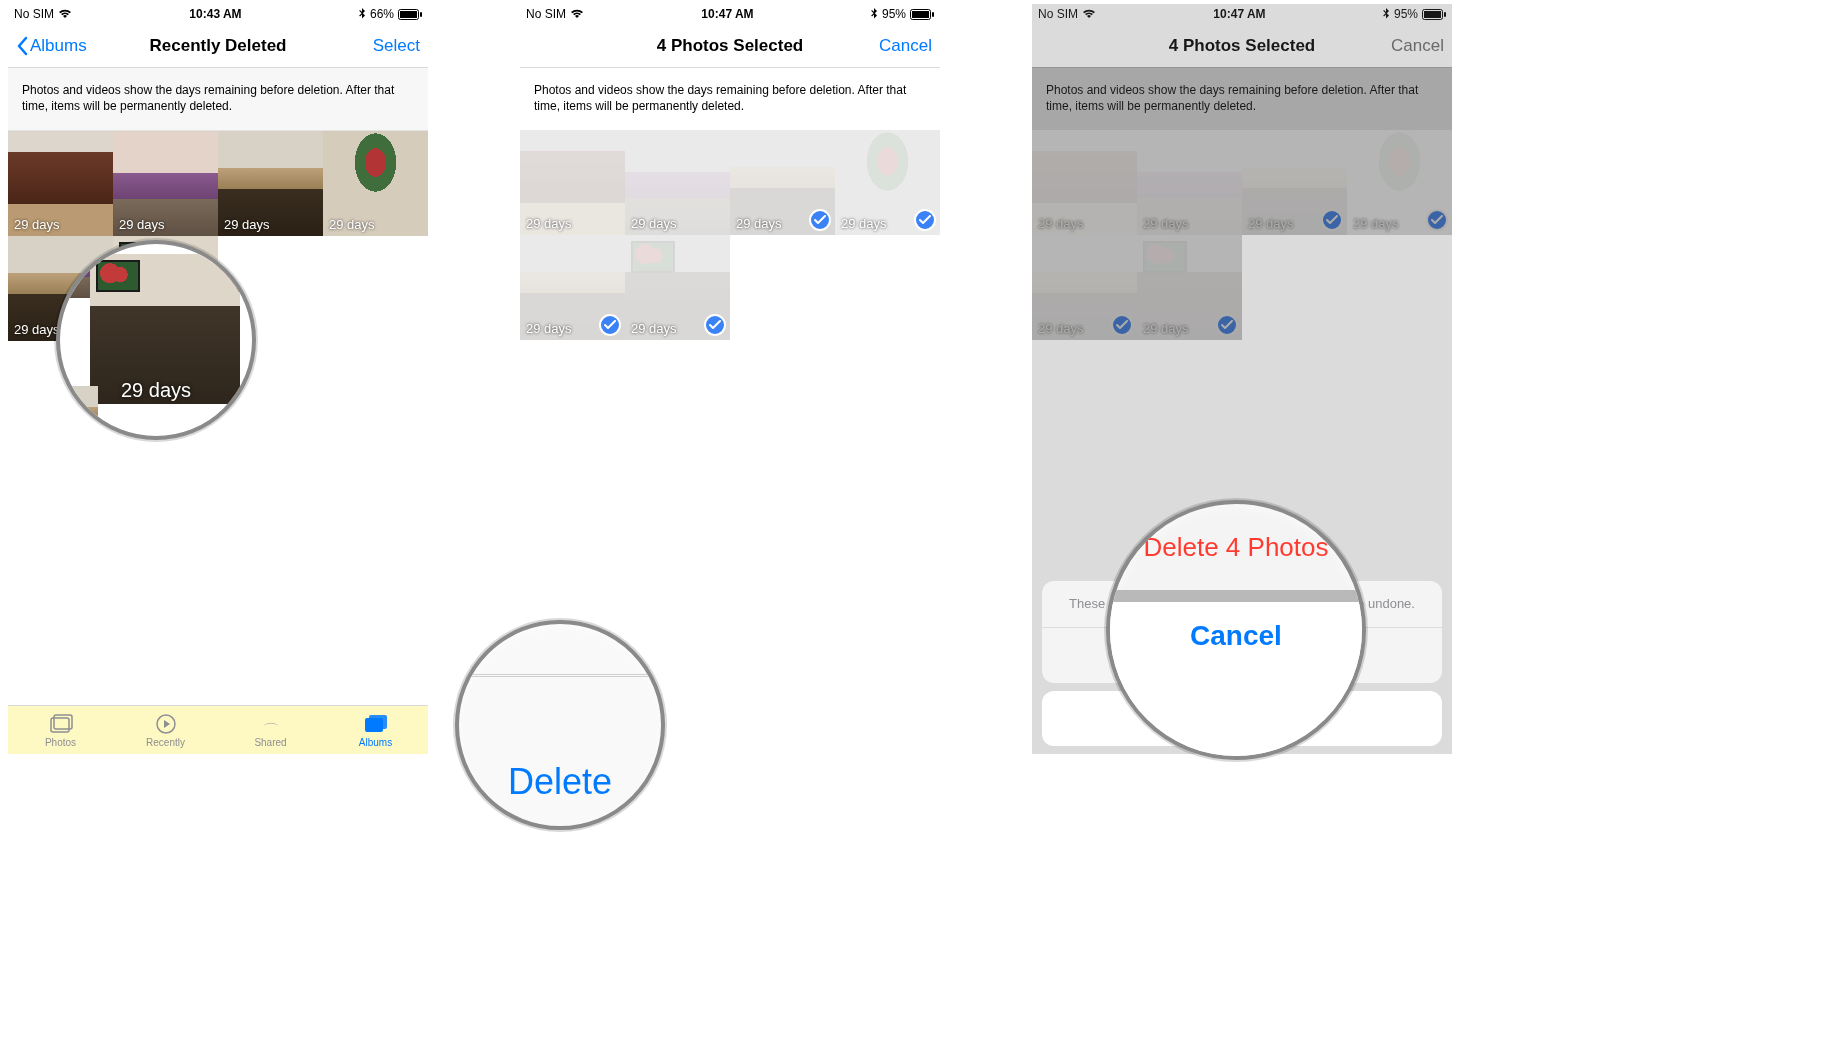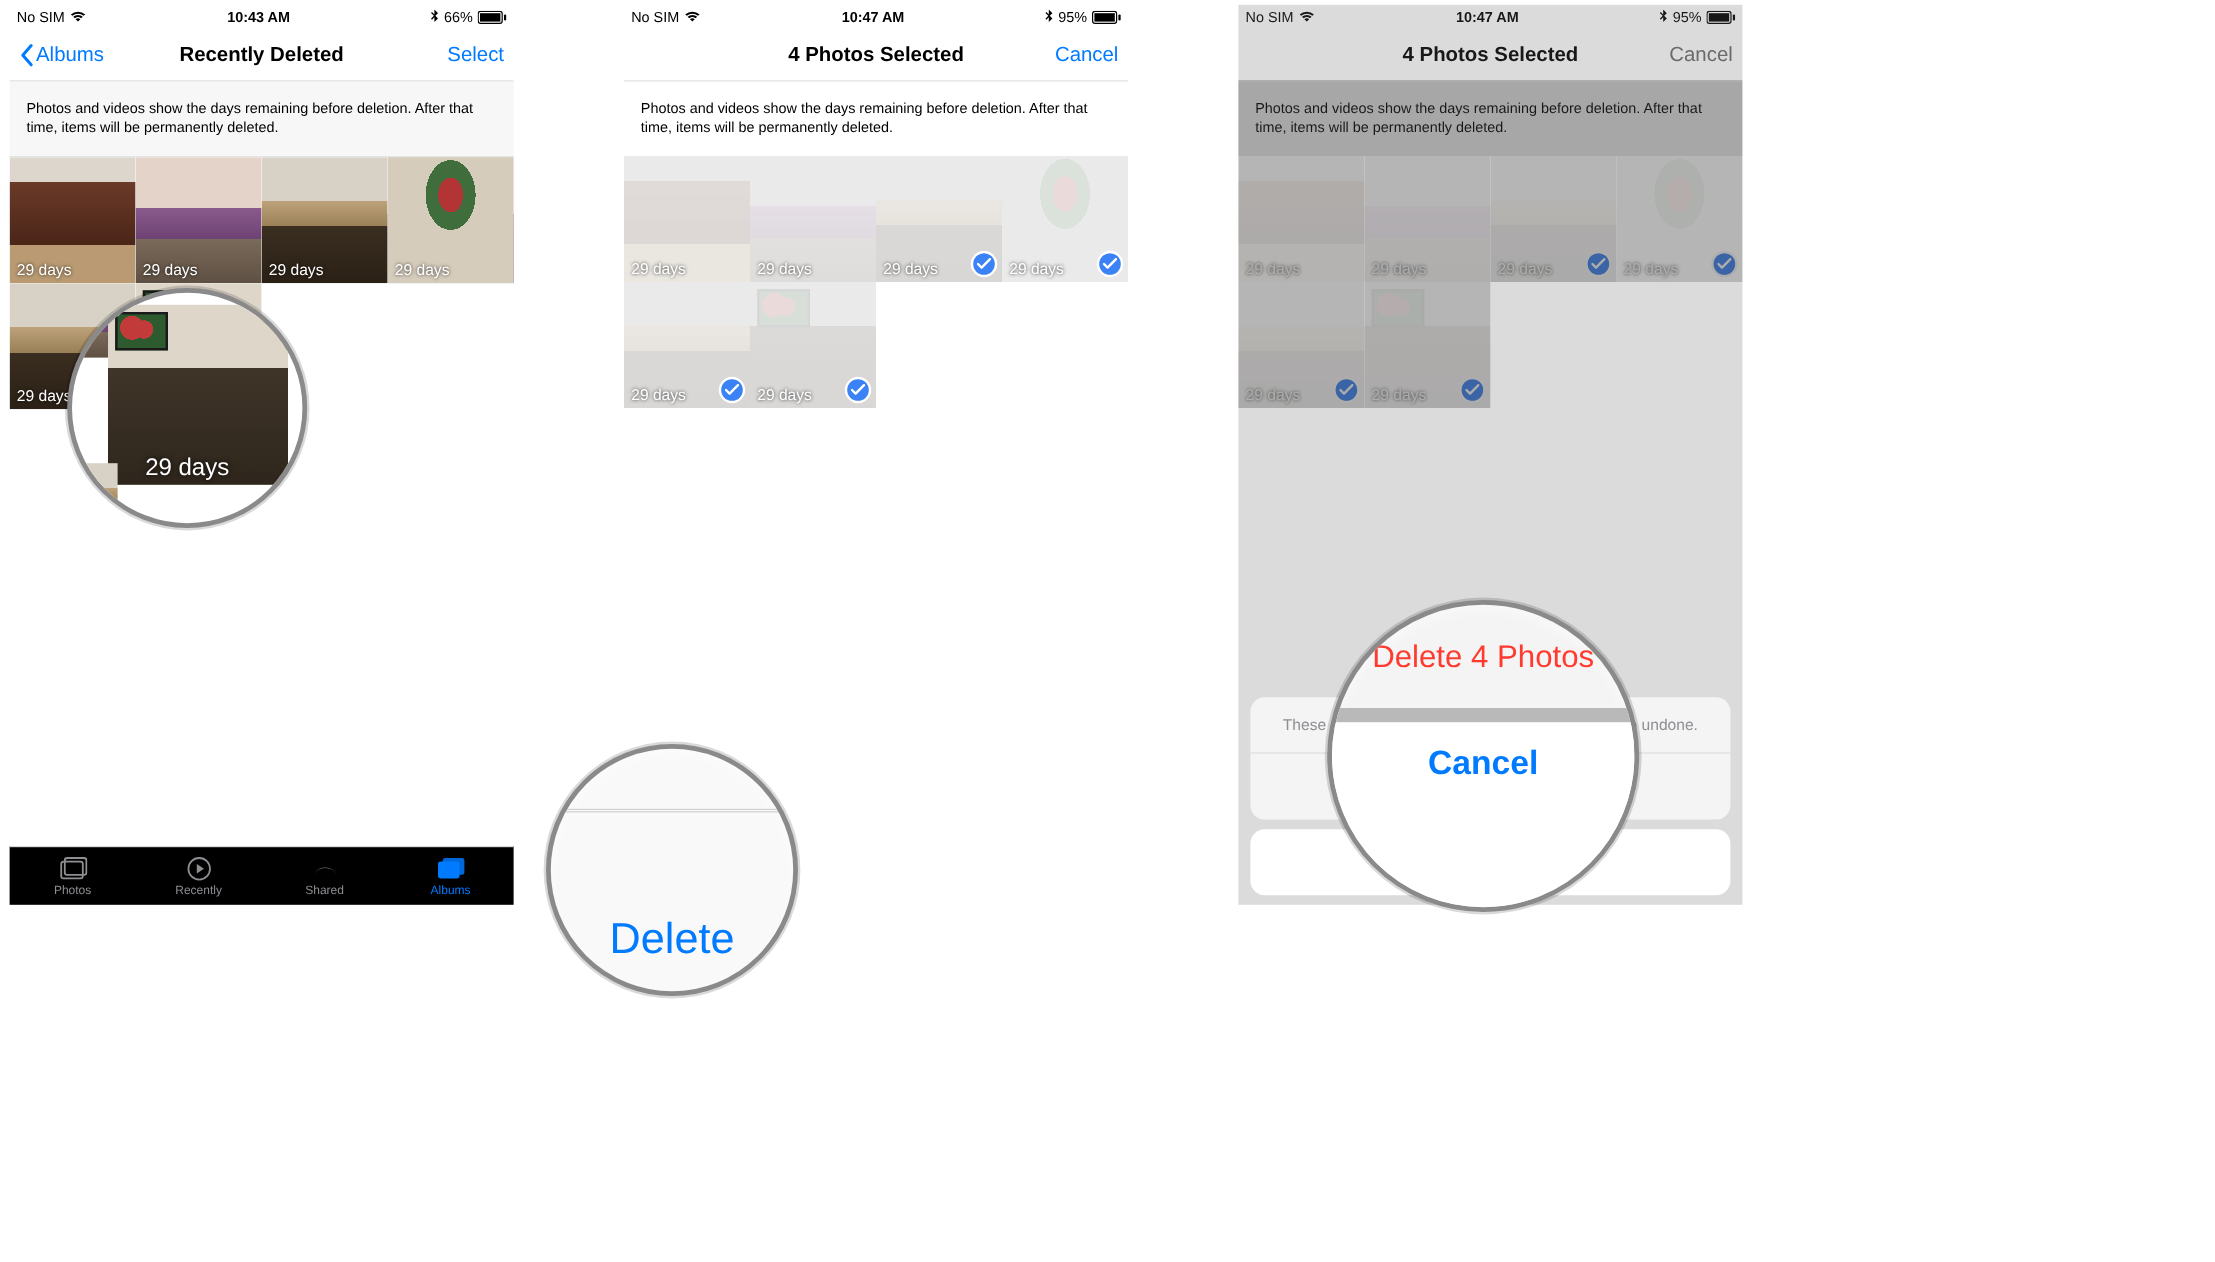--- a/index.html
+++ b/index.html
@@ -132,21 +132,21 @@
   .faded .thumb .img::after { content:""; position:absolute; inset:0; background:rgba(255,255,255,0.7); }
   .faded .thumb .img { position:relative; }
 
   
   .tab-bar {
     position:absolute;
     left:0; right:0; bottom:0;
     height:49px;
     border-top:1px solid #d9d9d9;
     display:flex;
-    background:#000000;
+    background:#fef9c3;
     margin-top:20px;
   }
   .tab-item { flex:1; display:flex; flex-direction:column; align-items:center; justify-content:center; gap:2px; color:#8e8e93; font-size:10px; }
   .tab-item.active { color:#007aff; }
   .tab-icon { width:26px; height:22px; display:flex; align-items:center; justify-content:center; }
 
   
   .toolbar {
     position:absolute;
     left:0; right:0; bottom:0;

